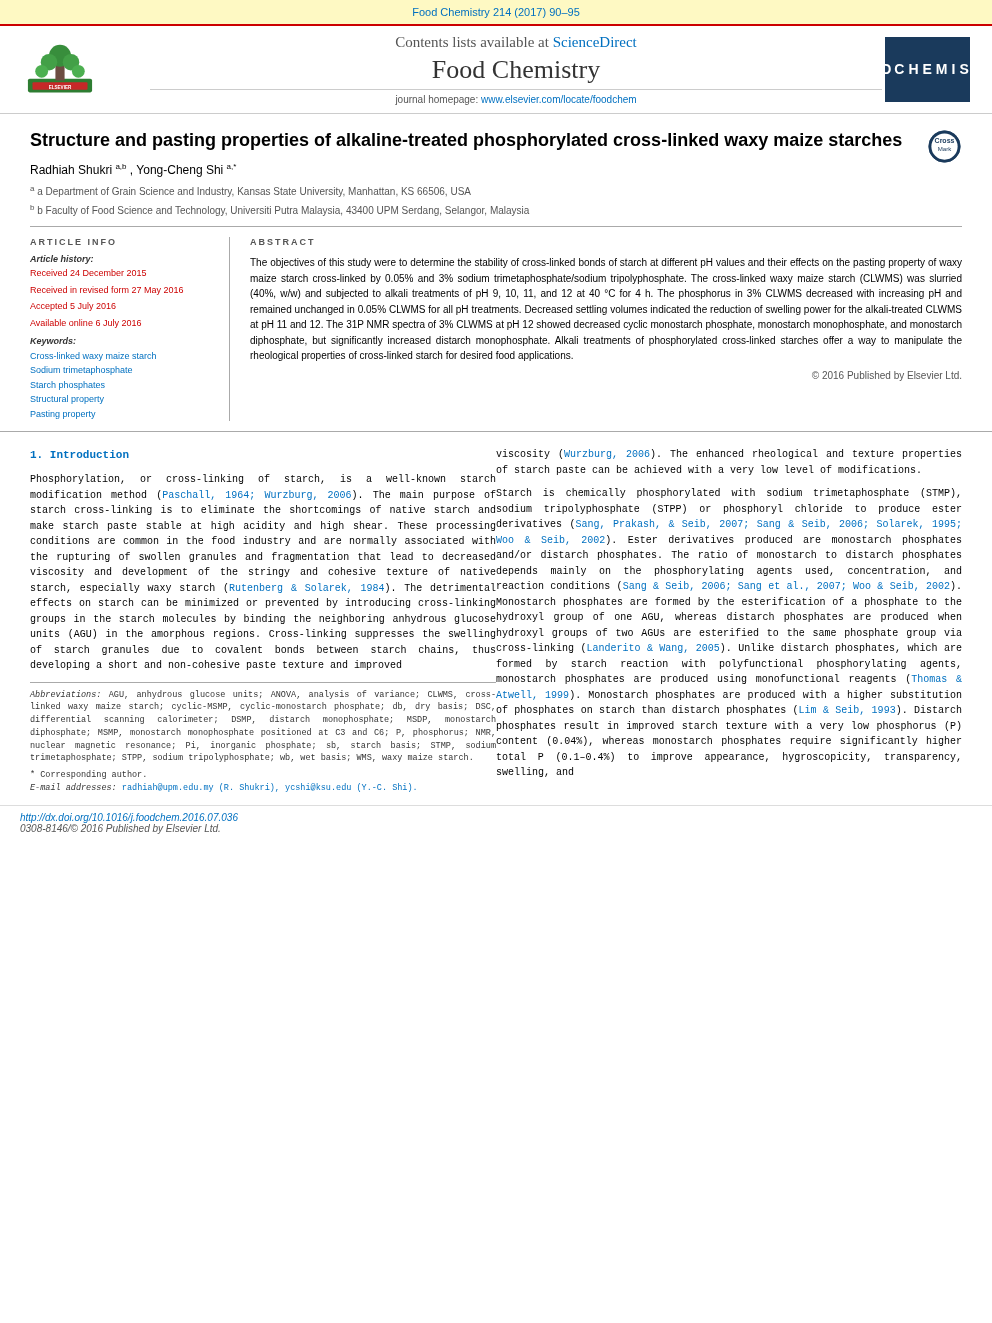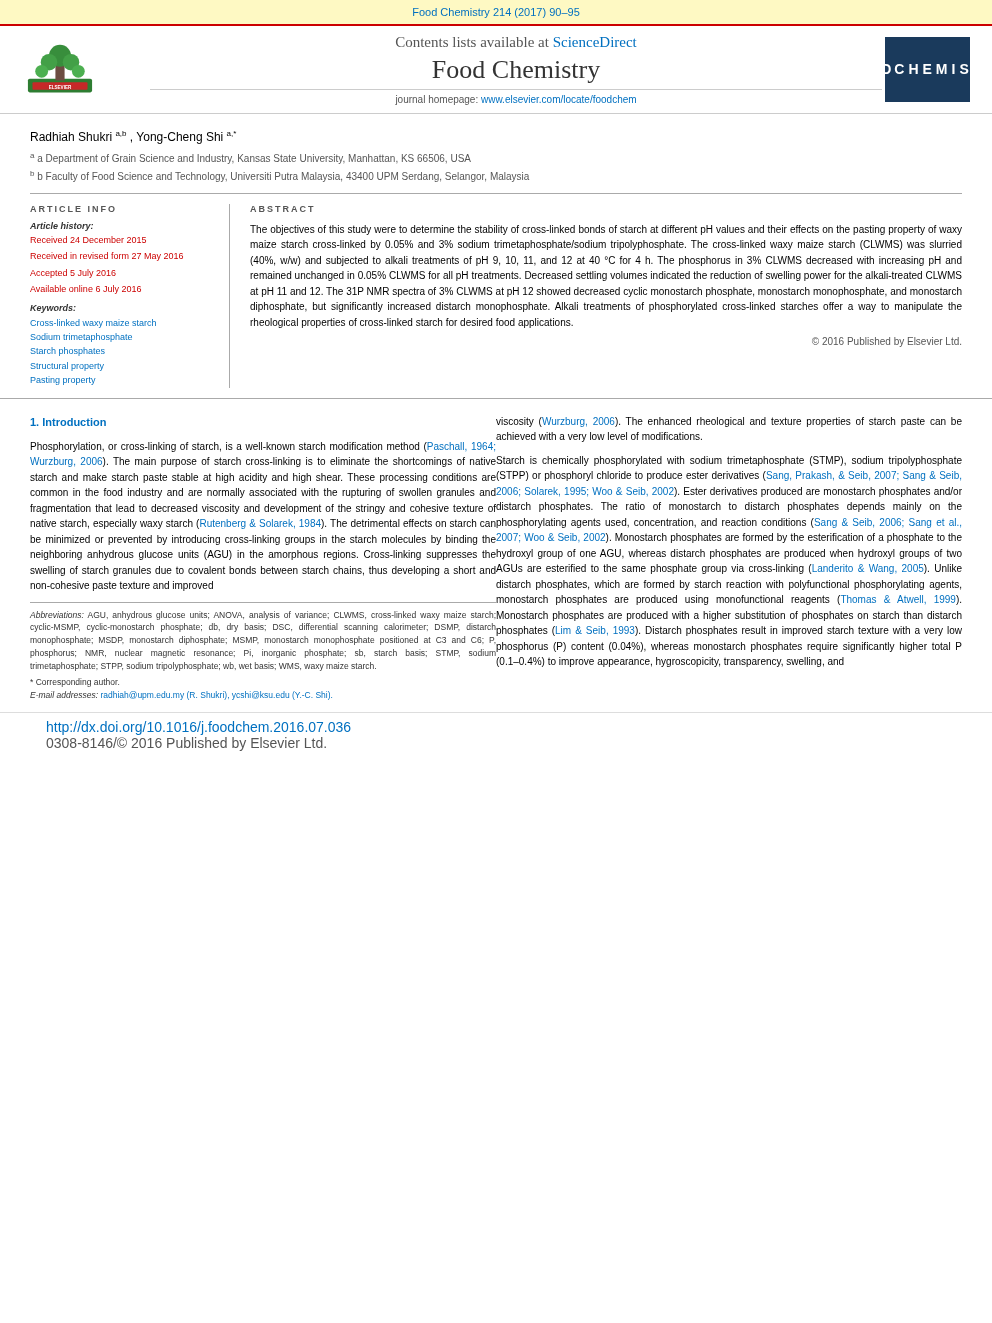--- a/index.html
+++ b/index.html
@@ -218,20 +218,21 @@
       color: #555;
       margin-top: 6px;
       text-align: right;
     }
     
     .main-body {
       padding: 15px 30px 10px 30px;
     }
     .two-col-body {
       display: flex;
+      font-family: Liberation Mono, monospace;
     }
     .body-col {
       flex: 1;
       font-size: 10px;
       color: #000;
       line-height: 1.55;
       text-align: justify;
     }
     .section-title {
       font-size: 11px;
@@ -249,24 +250,25 @@
     .footnote-section {
       border-top: 1px solid #aaa;
       padding-top: 6px;
     }
     .footnote-text {
       font-size: 8.5px;
       color: #333;
       line-height: 1.5;
     }
     .footer-links {
-      padding: 6px 46px;
-      font-size: 14px;
+      padding: 6px 20px;
+      font-size: 10px;
       color: #555;
       border-top: 1px solid #ddd;
+      font-style: italic;
     }
     .footer-link {
       color: #0070c0;
       text-decoration: none;
     }
   </style>
 </head>
 <body>
 
 <div class="page-wrapper">
@@ -307,20 +309,32 @@
 
     <div class="food-chem-logo">
       <div class="logo-box">
         <span class="food">FOOD</span>
         <span class="chemistry">CHEMISTRY</span>
       </div>
     </div>
   </div>
 
   <div class="article-content">
+    <div style="position:relative;">
+
+      <div class="crossmark">
+        <svg class="crossmark-circle" viewBox="0 0 40 40">
+          <circle cx="20" cy="20" r="18" fill="#1a3a5c" stroke="#1a3a5c" stroke-width="1"></circle>
+          <circle cx="20" cy="20" r="15" fill="white"></circle>
+          <text x="20" y="16" text-anchor="middle" fill="#1a3a5c" font-size="8" font-weight="bold">Cross</text>
+          <text x="20" y="25" text-anchor="middle" fill="#1a3a5c" font-size="7">Mark</text>
+        </svg>
+      </div>
+      <h1 class="article-title">Structure and pasting properties of alkaline-treated phosphorylated cross-linked waxy maize starches</h1>
+    </div>
 
     <div class="authors">
       <span>Radhiah Shukri </span>
       <sup class="aff-sup">a,b</sup>
       <span>, Yong-Cheng Shi </span>
       <sup class="aff-sup">a,*</sup>
     </div>
     <div class="affiliations">
       <div class="aff-line">
         <sup class="aff-sup">a</sup>

